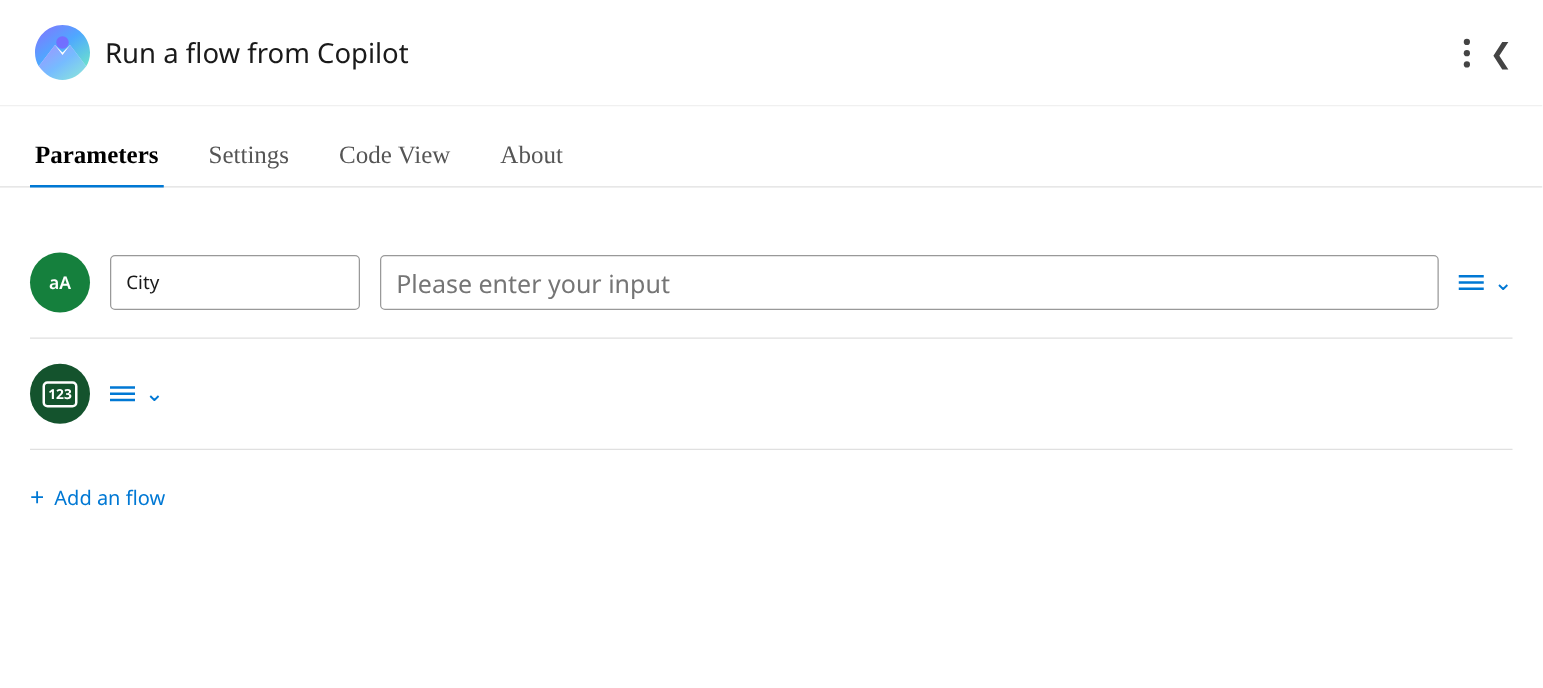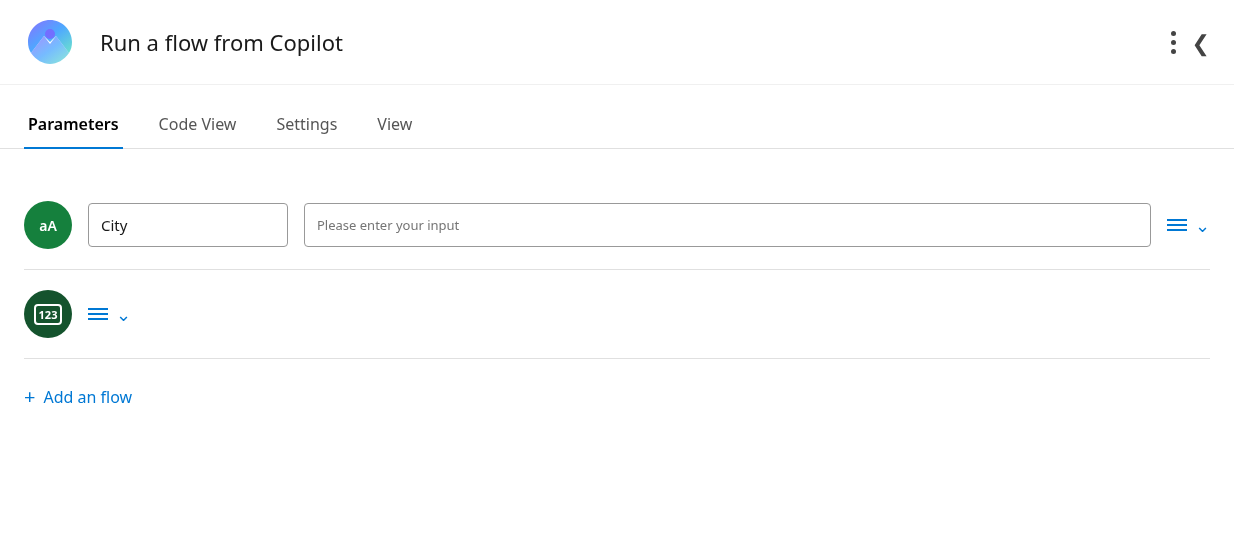--- a/index.html
+++ b/index.html
@@ -21,21 +21,21 @@
       display: flex;
       align-items: center;
       padding: 16px 24px;
       border-bottom: 1px solid #f0f0f0;
       justify-content: space-between;
     }
 
     .header-left {
       display: flex;
       align-items: center;
-      gap: 24px;
+      gap: 8px;
     }
 
     .header-title {
       font-size: 22px;
       font-weight: 400;
       color: #1a1a1a;
     }
 
     .header-right {
       display: flex;
@@ -46,25 +46,26 @@
     .tabs {
       display: flex;
       padding: 0 24px;
       gap: 32px;
       margin-top: 16px;
       border-bottom: 1px solid #e0e0e0;
     }
 
     .tab {
       padding: 12px 4px;
-      font-size: 16px;
+      font-size: 20px;
       cursor: pointer;
       color: #555;
       border-bottom: 2px solid transparent;
       margin-bottom: -1px;
+      font-family: Liberation Serif, serif;
     }
 
     .tab.active {
       font-weight: 600;
       color: #000;
       border-bottom: 2px solid #0078d4;
     }
 
     .content {
       padding: 32px 24px;
@@ -109,21 +110,21 @@
       color: #1a1a1a;
       flex-shrink: 0;
     }
 
     .field-value-input {
       flex: 1;
       height: 44px;
       border: 1px solid #999;
       border-radius: 4px;
       padding: 8px 12px;
-      font-size: 13px;
+      font-size: 20px;
       color: #888;
     }
 
     .row-controls {
       display: flex;
       align-items: center;
       gap: 8px;
       flex-shrink: 0;
     }
 
@@ -225,23 +226,23 @@
       <span></span>
       <span></span>
       <span></span>
     </div>
     <span class="back-arrow">❮</span>
   </div>
 </header>
 
 <nav class="tabs">
   <div class="tab active">Parameters</div>
+  <div class="tab">Settings</div>
   <div class="tab">Code View</div>
-  <div class="tab">Settings</div>
-  <div class="tab">View</div>
+  <div class="tab">About</div>
 </nav>
 
 <div class="content">
 
   <div class="input-row">
     <div class="avatar avatar-text">
       <span>aA</span>
     </div>
     <input class="field-name-input" type="text" value="City" style="">
     <input class="field-value-input" type="text" placeholder="Please enter your input" style="">

